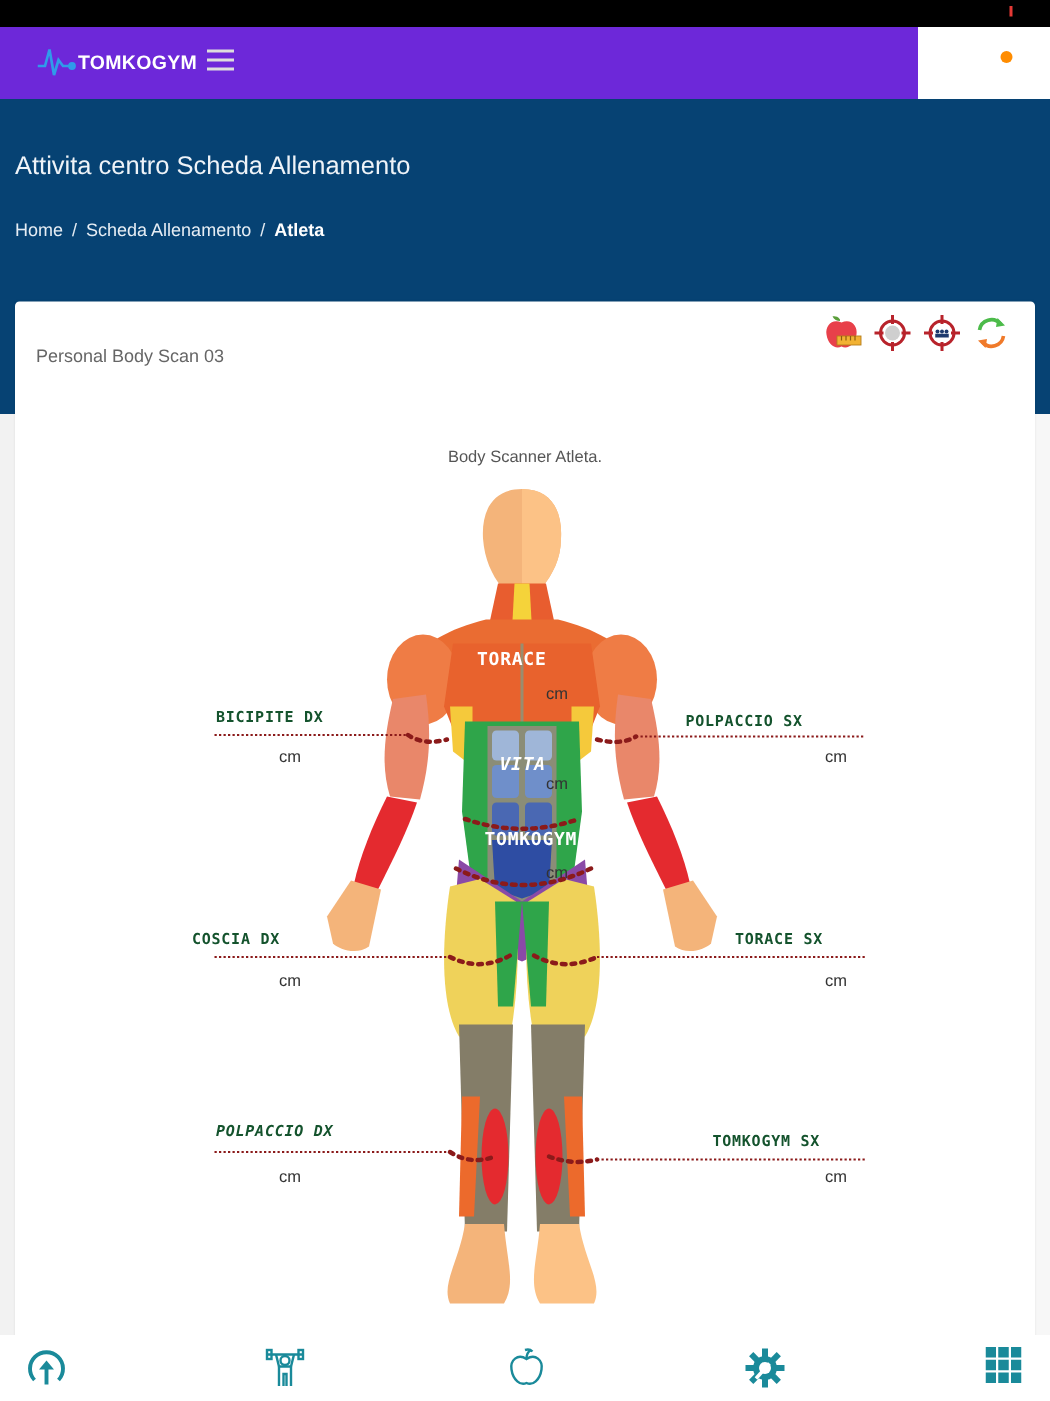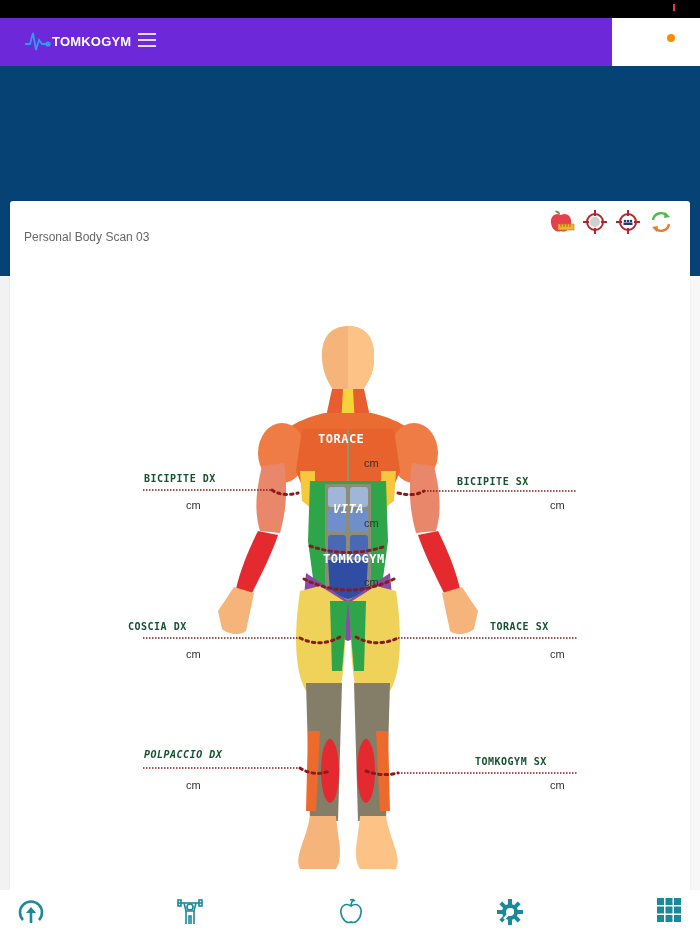--- a/index.html
+++ b/index.html
@@ -55,20 +55,24 @@
   <div class="bell">
     <svg width="16" height="18" viewBox="0 0 16 18">
       <path d="M8 2 C4.5 2 3.5 5 3.5 8 L3.5 11 L1.5 13.5 L14.5 13.5 L12.5 11 L12.5 8 C12.5 5 11.5 2 8 2 Z" fill="#fff"></path>
       <rect x="6.3" y="14.5" width="3.4" height="2" rx="1" fill="#fff"></rect>
     </svg>
     <div class="dot"></div>
   </div>
 </div>
 
 <div class="hero">
+  <h1 class="page-title">Attivita centro Scheda Allenamento</h1>
+  <div class="breadcrumb">
+    <span>Home</span><span class="sep">/</span><span>Scheda Allenamento</span><span class="sep">/</span><span class="active">Atleta</span>
+  </div>
 </div>
 
 <div class="scroll-left"></div>
 <div class="scroll-right"></div>
 
 <div class="card">
   <div class="card-title">Personal Body Scan 03</div>
   <div class="card-tools">
     <div class="tool">
       <svg width="26" height="26" viewBox="0 0 26 26">
@@ -107,20 +111,21 @@
     <div class="tool">
       <svg width="26" height="26" viewBox="0 0 26 26">
         <path d="M5 11 A8 8 0 0 1 19 7" fill="none" stroke="#4cbb4a" stroke-width="2.4"></path>
         <polygon points="17,3 22,8 16,9" fill="#4cbb4a"></polygon>
         <path d="M21 15 A8 8 0 0 1 7 19" fill="none" stroke="#f07a2a" stroke-width="2.4"></path>
         <polygon points="9,23 4,18 10,17" fill="#f07a2a"></polygon>
       </svg>
     </div>
   </div>
 
+  <div class="scanner-label">Body Scanner Atleta.</div>
 
   <svg class="figure" viewBox="0 0 680 700" width="680" height="700">
 
     <path d="M338 125 C318 125 311 140 312 158 C313 172 318 182 324 190 L352 190 C358 182 364 172 364 158 C365 140 358 125 338 125 Z" fill="#f4b47a"></path>
     <path d="M338 125 C358 125 365 140 364 158 C364 172 358 182 352 190 L338 190 Z" fill="#fcc286"></path>
 
     <path d="M322 188 L354 188 L362 225 L314 225 Z" fill="#e85d2f"></path>
     <path d="M333 188 L343 188 L345 225 L331 225 Z" fill="#f5d33a"></path>
 
     <path d="M314 212 C290 218 270 228 262 245 L414 245 C406 228 386 218 362 212 Z" fill="#ea6c32"></path>
@@ -194,21 +199,21 @@
 
   <div class="mlabel white" style="left:323px; top:301px;font-style:italic;">VITA</div>
   <div class="cm" style="left:354px; top:316px;">cm</div>
 
   <div class="mlabel white" style="left:313px; top:351px;">TOMKOGYM</div>
   <div class="cm" style="left:354px; top:375px;">cm</div>
 
   <div class="mlabel" style="left:134px; top:272px;">BICIPITE DX</div>
   <div class="cm" style="left:176px; top:298px;">cm</div>
 
-  <div class="mlabel" style="left:447px; top:275px;">BICIPITE SX</div>
+  <div class="mlabel" style="left:447px; top:275px;">POLPACCIO SX</div>
   <div class="cm" style="left:540px; top:298px;">cm</div>
 
   <div class="mlabel" style="left:118px; top:420px;">COSCIA DX</div>
   <div class="cm" style="left:176px; top:447px;">cm</div>
 
   <div class="mlabel" style="left:480px; top:420px;">TORACE SX</div>
   <div class="cm" style="left:540px; top:447px;">cm</div>
 
   <div class="mlabel" style="left:134px; top:548px;font-style:italic;">POLPACCIO DX</div>
   <div class="cm" style="left:176px; top:578px;">cm</div>

